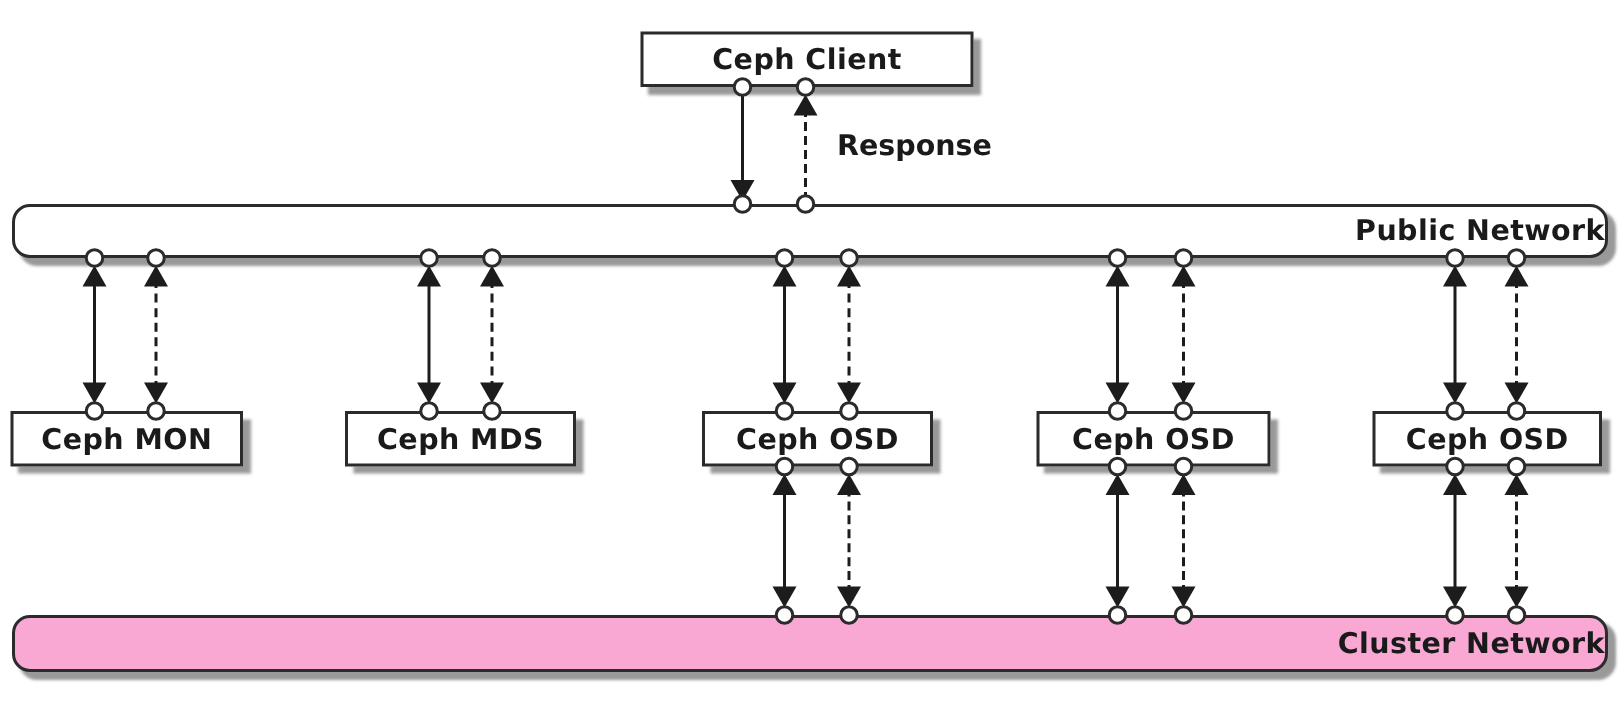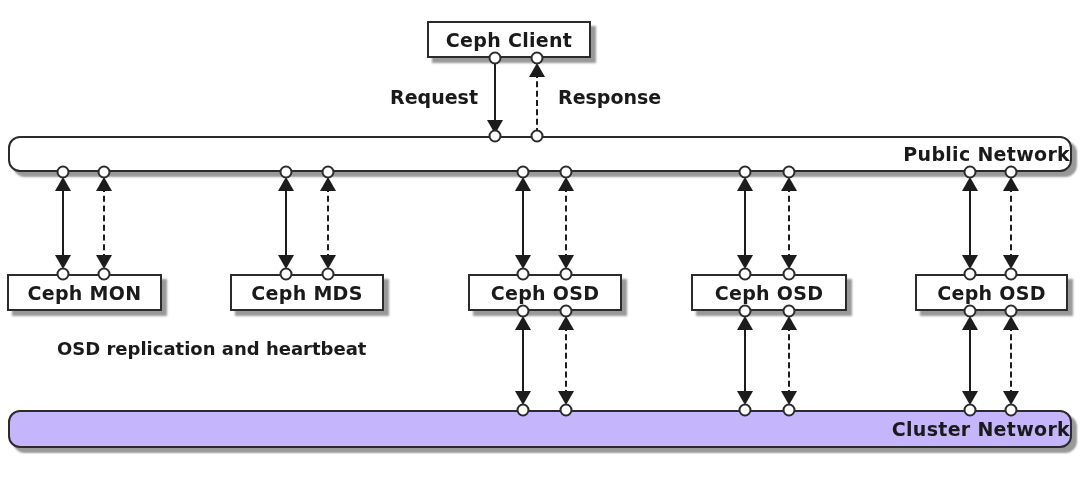--- a/index.html
+++ b/index.html
@@ -12,45 +12,44 @@
     box-shadow:5px 5px 2px rgba(70,70,70,0.55);
     display:flex;align-items:center;justify-content:center;
     font-weight:bold;font-size:19px;letter-spacing:0.3px;box-sizing:border-box;
   }
   .netbar{
     position:absolute;background:#ffffff;border:2px solid #2b2b2b;border-radius:12px;
     box-shadow:5px 5px 2px rgba(70,70,70,0.55);
     display:flex;align-items:center;justify-content:flex-end;
     font-weight:bold;font-size:19px;letter-spacing:0.3px;box-sizing:border-box;
   }
-  .netbar.gray{background:#c4b5fd;}
+  .netbar.gray{background:#f9a8d4;}
   .port{
     position:absolute;width:9px;height:9px;background:#ffffff;border:2px solid #2b2b2b;
     border-radius:50%;transform:translate(-50%,-50%);z-index:5;box-sizing:content-box;
   }
   .arrow{position:absolute;width:16px;z-index:2;}
   .arrow .shaft{position:absolute;left:50%;width:0;margin-left:-1px;border-left:2px solid #1c1c1c;}
   .arrow.dashed .shaft{border-left-style:dashed;}
   .arrow .head{position:absolute;left:50%;transform:translateX(-50%);width:0;height:0;
     border-left:8px solid transparent;border-right:8px solid transparent;}
   .arrow .head.up{top:0;border-bottom:14px solid #1c1c1c;}
   .arrow .head.down{bottom:0;border-top:14px solid #1c1c1c;}
   .flowlabel{position:absolute;font-weight:bold;font-size:19px;text-align:center;}
   .annotation{position:absolute;font-weight:bold;font-size:18px;line-height:20px;}
 </style>
 </head>
 <body>
 
 <div id="canvas">
 
-  <div class="node" style="left:427px;top:21px;width:164px;height:37px;align-items:center;">
+  <div class="node" style="left:427px;top:21px;width:222px;height:37px;align-items:center;">
     <span>Ceph Client</span>
   </div>
 
-  <div class="flowlabel" style="left:330px;top:86px;width:148px;text-align:right;">Request</div>
   <div class="flowlabel" style="left:558px;top:86px;">Response</div>
 
   <div class="netbar" style="left:8px;top:136px;width:1064px;height:36px;">
     <span>Public Network</span>
   </div>
 
   <div class="node" style="left:7px;top:274px;width:155px;height:37px;">
     <span>Ceph MON</span>
   </div>
   <div class="node" style="left:230px;top:274px;width:154px;height:37px;">
@@ -60,21 +59,20 @@
     <span>Ceph OSD</span>
   </div>
   <div class="node" style="left:691px;top:274px;width:156px;height:37px;">
     <span>Ceph OSD</span>
   </div>
   <div class="node" style="left:915px;top:274px;width:153px;height:37px;">
     <span>Ceph OSD</span>
   </div>
 
   <div class="annotation" style="left:57px;top:339px;">
-    <div>OSD replication and heartbeat</div>
   </div>
 
   <div class="netbar gray" style="left:8px;top:410px;width:1064px;height:38px;">
     <span>Cluster Network</span>
   </div>
 
 <div class="port" style="left: 495px; top: 58px;"></div>
     <div class="port" style="left: 537px; top: 58px;"></div>
     <div class="port" style="left: 495px; top: 136px;"></div>
     <div class="port" style="left: 537px; top: 136px;"></div>

